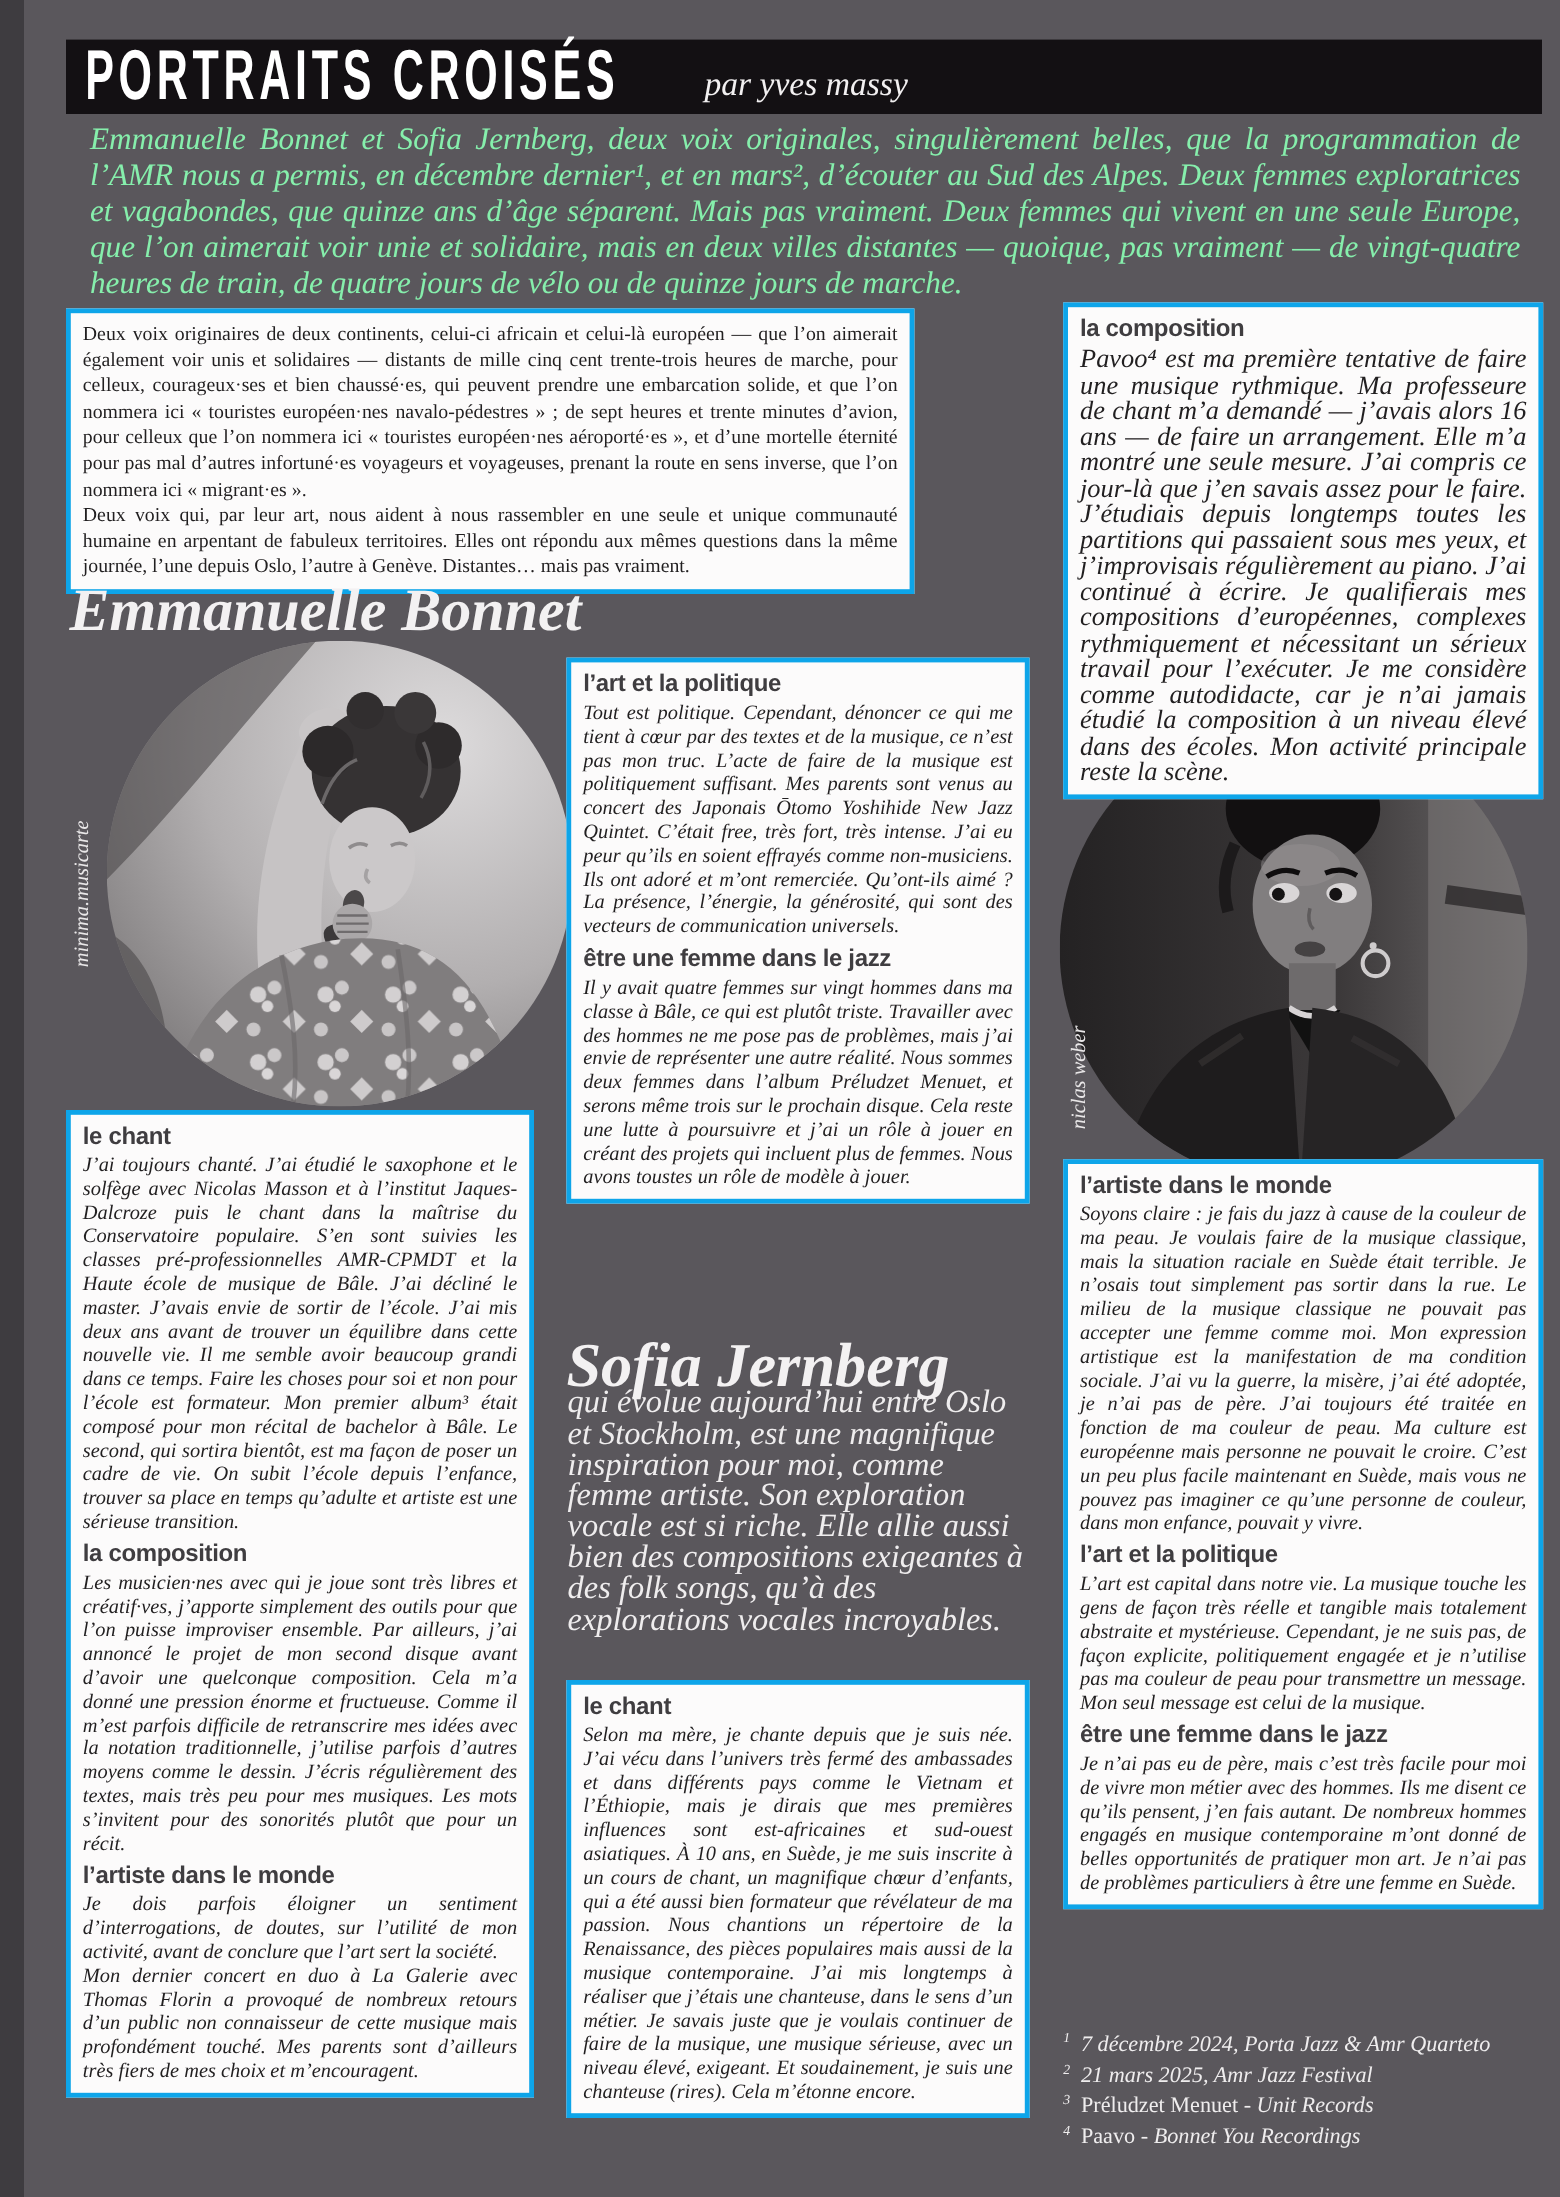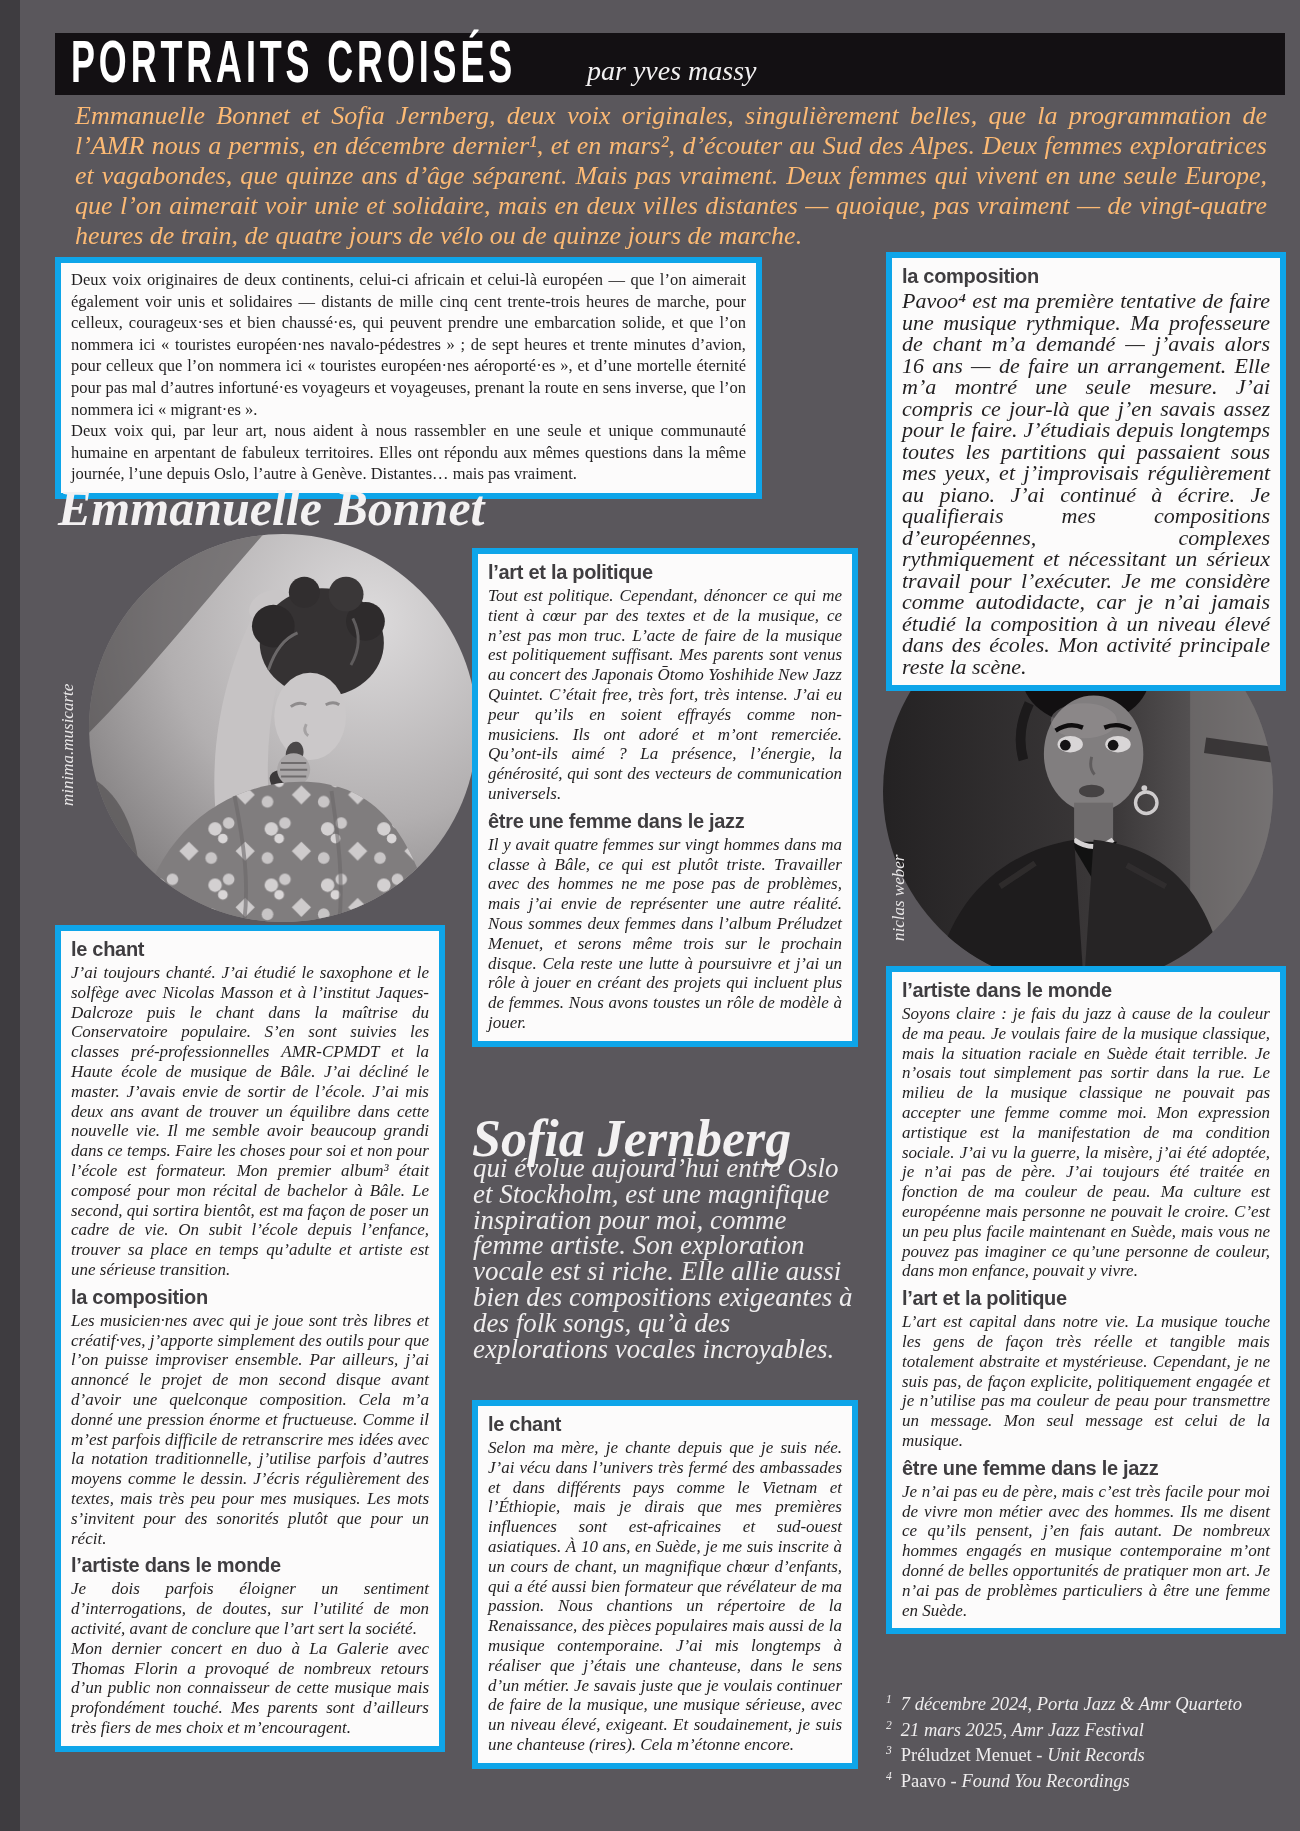--- a/index.html
+++ b/index.html
@@ -8,25 +8,25 @@
 
   
   .masthead{position:absolute;left:35px;top:33px;width:1230px;height:62px;background:#131013;z-index:2;}
   .m-title{position:absolute;left:16px;top:50%;transform:translateY(-54%) scale(0.78,1.28);
            transform-origin:left center;display:inline-block;white-space:nowrap;
            font-family:"Liberation Sans",sans-serif;font-weight:700;font-size:46px;
            letter-spacing:5px;color:#ffffff;}
   .m-byline{position:absolute;left:532px;bottom:8px;font-style:italic;font-size:28px;color:#f2f0f1;}
 
   
-  .intro{position:absolute;left:55px;top:101px;width:1192px;margin:0;color:#fdba74;
+  .intro{position:absolute;left:55px;top:101px;width:1192px;margin:0;color:#86efac;
          font-style:italic;font-size:26px;line-height:30px;text-align:justify;z-index:2;}
 
   
-  .box{position:absolute;background:#fcfbfb;border:6px solid #0ea5e9;box-sizing:border-box;
+  .box{position:absolute;background:#fcfbfb;border:4px solid #0ea5e9;box-sizing:border-box;
        padding:6px 10px 8px;z-index:2;color:#211f20;}
   .lead-box{left:35px;top:257px;width:707px;}
   .lead-box p{margin:0;font-size:16.5px;line-height:21.6px;text-align:justify;
               font-style:normal;hyphens:auto;}
   .sec + .sec{margin-top:5px;}
   .sec h3{margin:0 0 2px;font-family:"Liberation Sans",sans-serif;font-weight:700;
           font-size:20px;line-height:24px;color:#3f3d40;letter-spacing:-0.3px;}
   .sec .body{margin:0;font-style:italic;font-size:17px;line-height:19.8px;
              text-align:justify;white-space:pre-line;hyphens:auto;}
   .compo-box{left:866px;top:252px;width:400px;}
@@ -230,16 +230,16 @@
     <div class="sec">
       <h3>être une femme dans le jazz</h3>
       <p class="body">Je n’ai pas eu de père, mais c’est très facile pour moi de vivre mon métier avec des hommes. Ils me disent ce qu’ils pensent, j’en fais autant. De nombreux hommes engagés en musique contemporaine m’ont donné de belles opportunités de pratiquer mon art. Je n’ai pas de problèmes particuliers à être une femme en Suède.</p>
     </div>
   </section>
 
   <footer class="footnotes">
     <div class="fn"><sup>1</sup><span class="fn-roman"></span><span class="fn-italic">7 décembre 2024, Porta Jazz &amp; Amr Quarteto</span></div>
     <div class="fn"><sup>2</sup><span class="fn-roman"></span><span class="fn-italic">21 mars 2025, Amr Jazz Festival</span></div>
     <div class="fn"><sup>3</sup><span class="fn-roman">Préludzet Menuet - </span><span class="fn-italic">Unit Records</span></div>
-    <div class="fn"><sup>4</sup><span class="fn-roman">Paavo - </span><span class="fn-italic">Found You Recordings</span></div>
+    <div class="fn"><sup>4</sup><span class="fn-roman">Paavo - </span><span class="fn-italic">Bonnet You Recordings</span></div>
   </footer>
 
 </div>
 
 </body></html>

